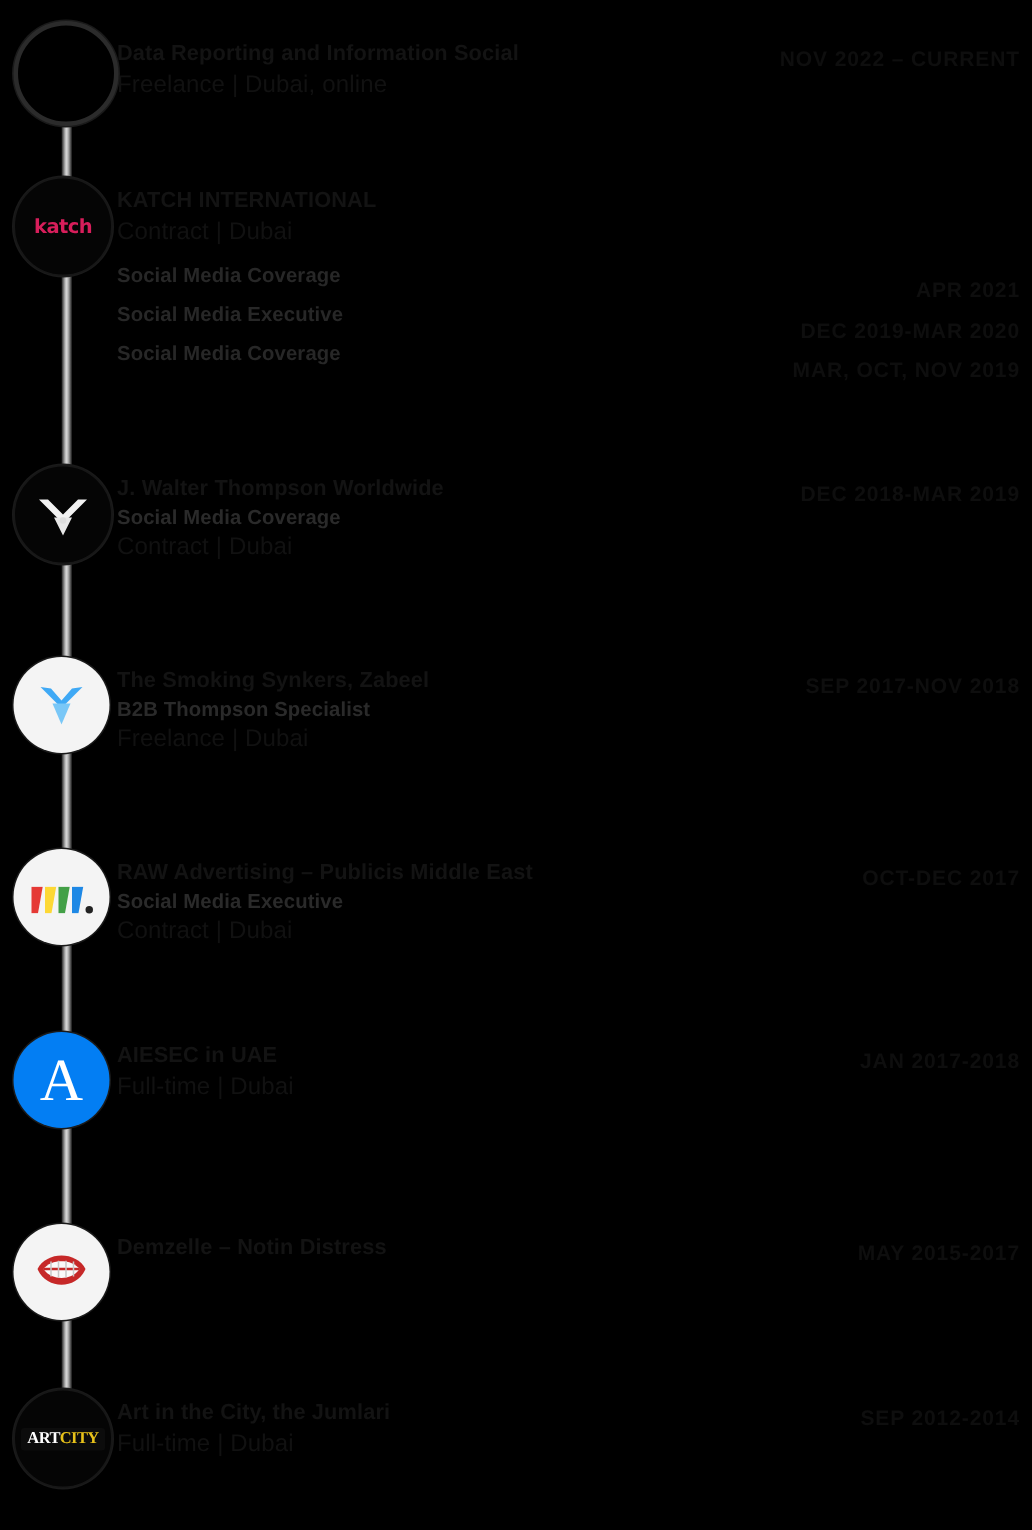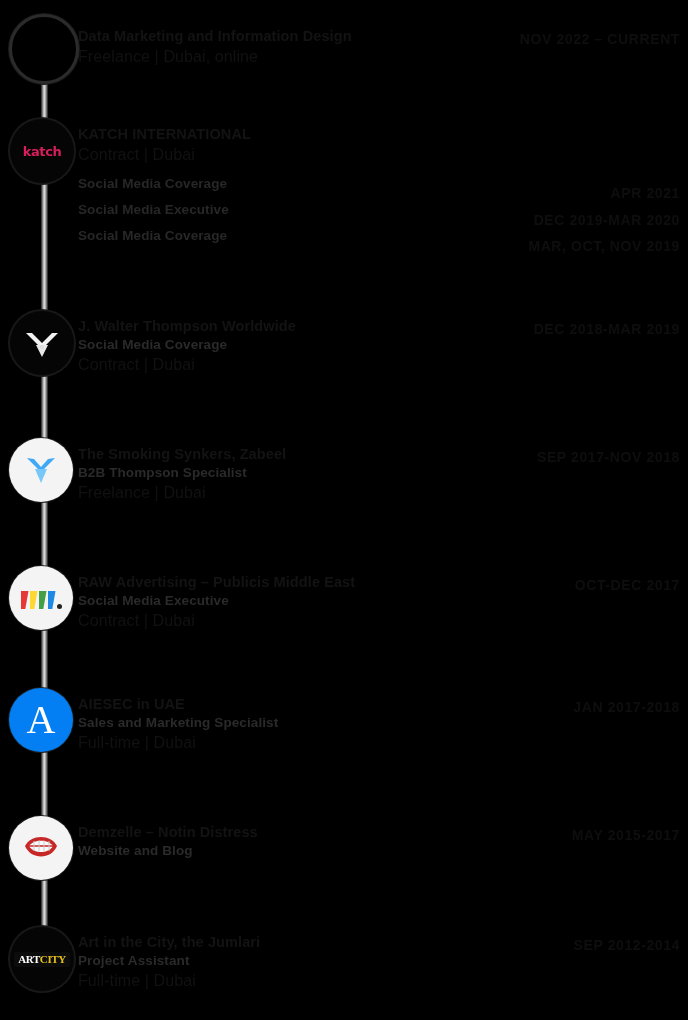--- a/index.html
+++ b/index.html
@@ -83,21 +83,21 @@
 </head>
 <body>
 
 <div id="timeline">
 
   <div class="rail"></div>
 
   <div class="entry" style="top:0">
     <div class="node node-ring" style="top:14px"></div>
     <div class="body" style="top:28px">
-      <div class="org">Data Marketing and Information Design</div>
+      <div class="org">Data Reporting and Information Social</div>
       <div class="meta">Freelance | Dubai, online</div>
     </div>
     <div class="dates" style="top:26px">
       <div class="date">NOV 2022 – CURRENT</div>
     </div>
   </div>
 
   <div class="entry" style="top:118px">
     <div class="node node-dark" style="top:0">
       <span class="logo-txt katch">katch</span>
@@ -172,55 +172,52 @@
       <div class="date">OCT-DEC 2017</div>
     </div>
   </div>
 
   <div class="entry" style="top:688px">
     <div class="node aiesec-bubble" style="top:0">
       <span class="aiesec">A</span>
     </div>
     <div class="body" style="top:8px">
       <div class="org">AIESEC in UAE</div>
-      <div class="role">Sales and Marketing Specialist</div>
       <div class="meta">Full-time | Dubai</div>
     </div>
     <div class="dates" style="top:6px">
       <div class="date">JAN 2017-2018</div>
     </div>
   </div>
 
   <div class="entry" style="top:816px">
     <div class="node node-white mouth" style="top:0">
       <svg width="40" height="32" viewBox="0 0 40 32" aria-hidden="true">
         <path d="M4 14 C10 2, 30 2, 36 14 C30 28, 10 28, 4 14 Z" fill="#c62828"></path>
         <path d="M8 14 C13 7, 27 7, 32 14 C27 22, 13 22, 8 14 Z" fill="#fafafa"></path>
         <path d="M8 14 H32" stroke="#c62828" stroke-width="1.6"></path>
         <path d="M13 9 V19 M18 8.5 V19.5 M23 8.5 V19.5 M28 9 V19" stroke="#c9c9c9" stroke-width="1"></path>
       </svg>
     </div>
     <div class="body" style="top:8px">
       <div class="org">Demzelle – Notin Distress</div>
-      <div class="role">Website and Blog</div>
     </div>
     <div class="dates" style="top:6px">
       <div class="date">MAY 2015-2017</div>
     </div>
   </div>
 
   <div class="entry" style="top:926px">
     <div class="node node-dark" style="top:0">
       <span class="logo-txt artcity">
         <span class="a">ART</span><span class="c">CITY</span>
       </span>
     </div>
     <div class="body" style="top:8px">
       <div class="org">Art in the City, the Jumlari</div>
-      <div class="role">Project Assistant</div>
       <div class="meta">Full-time | Dubai</div>
     </div>
     <div class="dates" style="top:6px">
       <div class="date">SEP 2012-2014</div>
     </div>
   </div>
 
 </div>
 
 </body></html>

